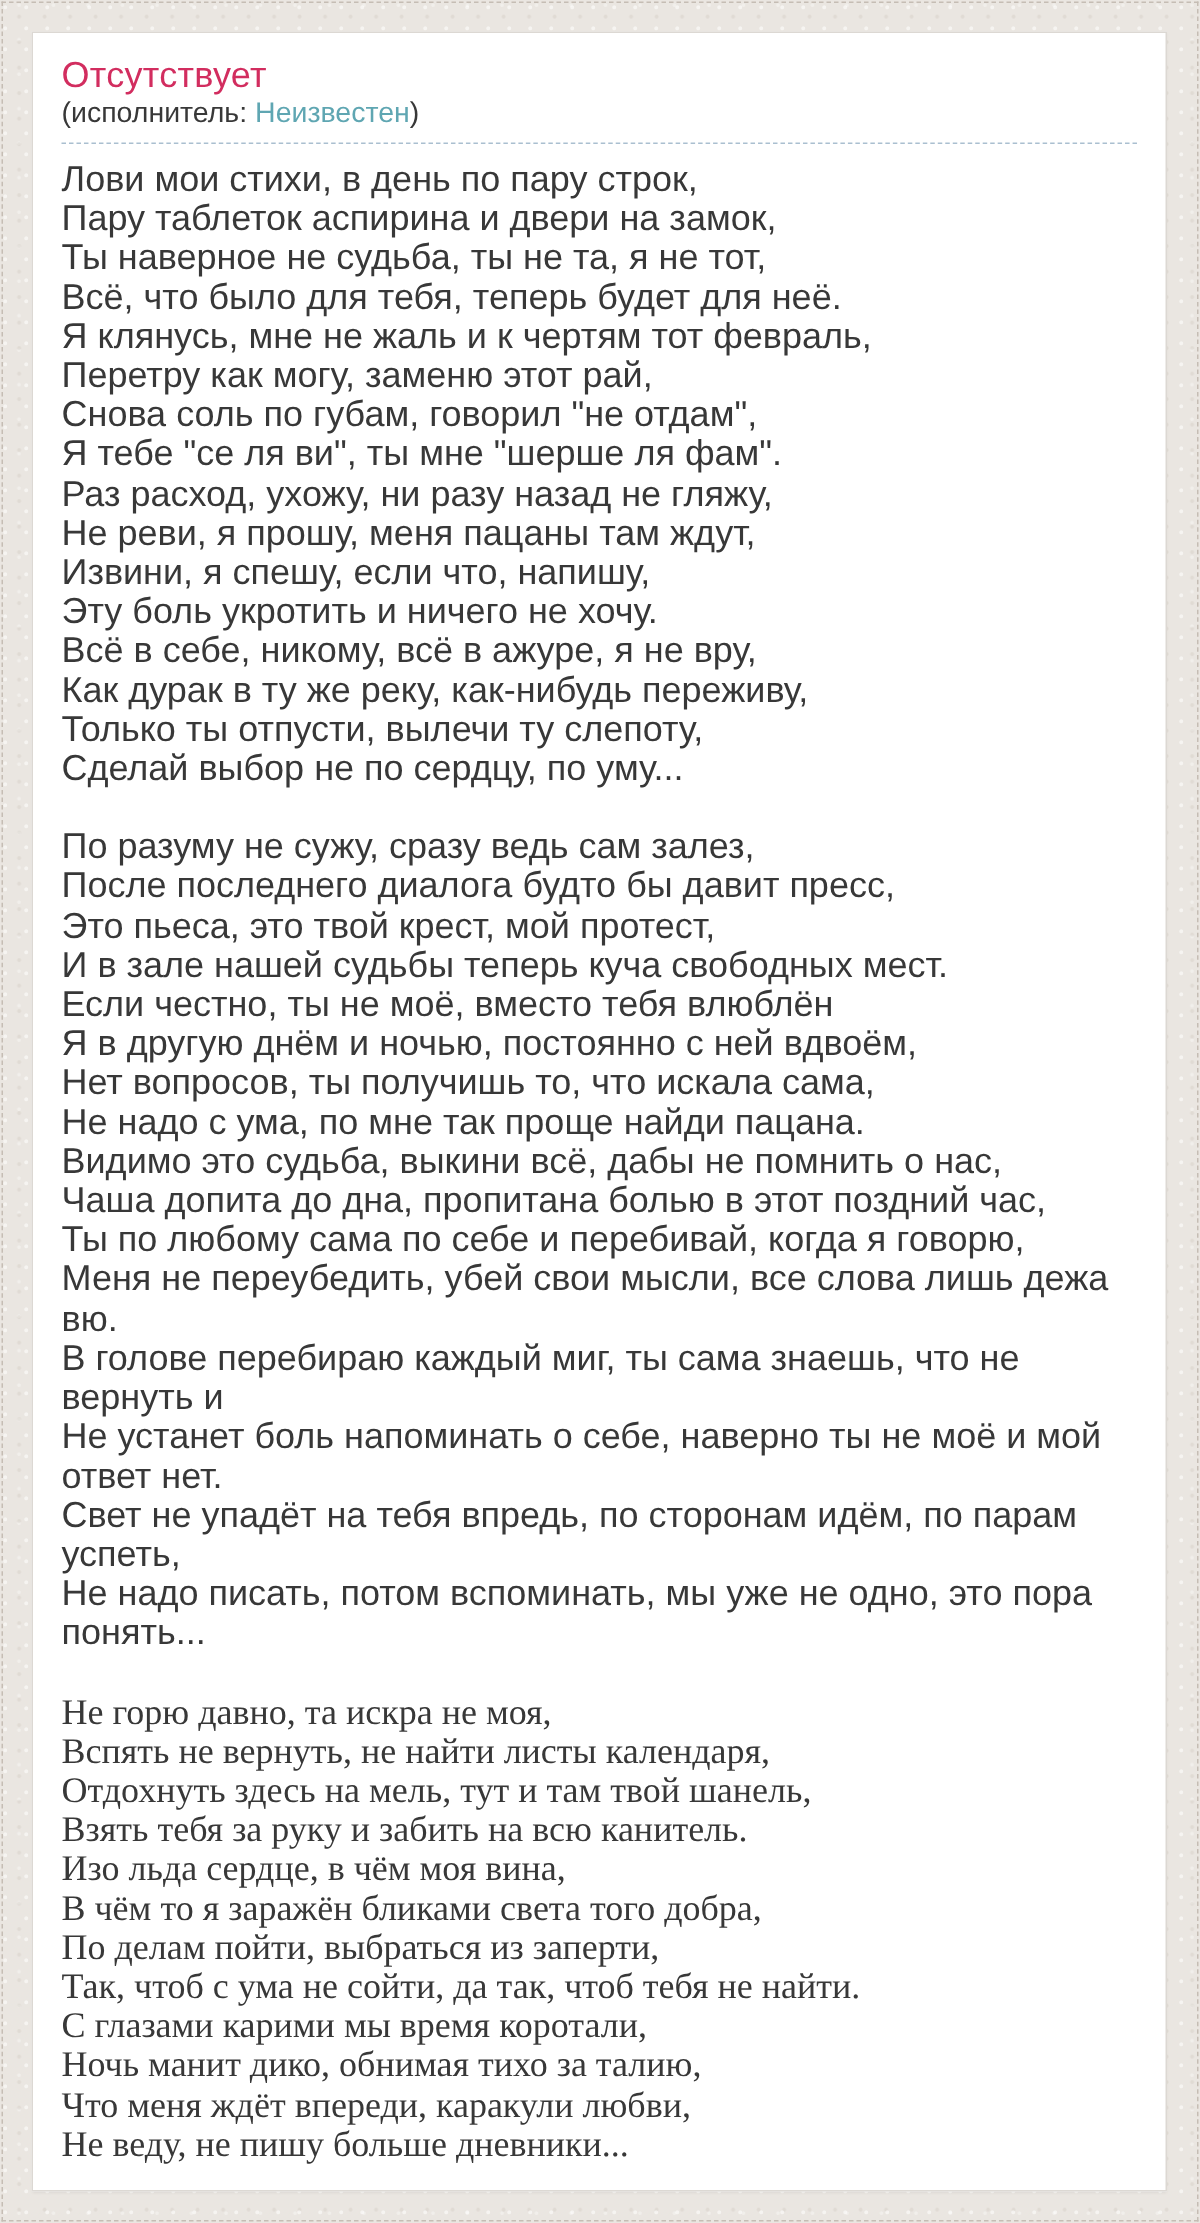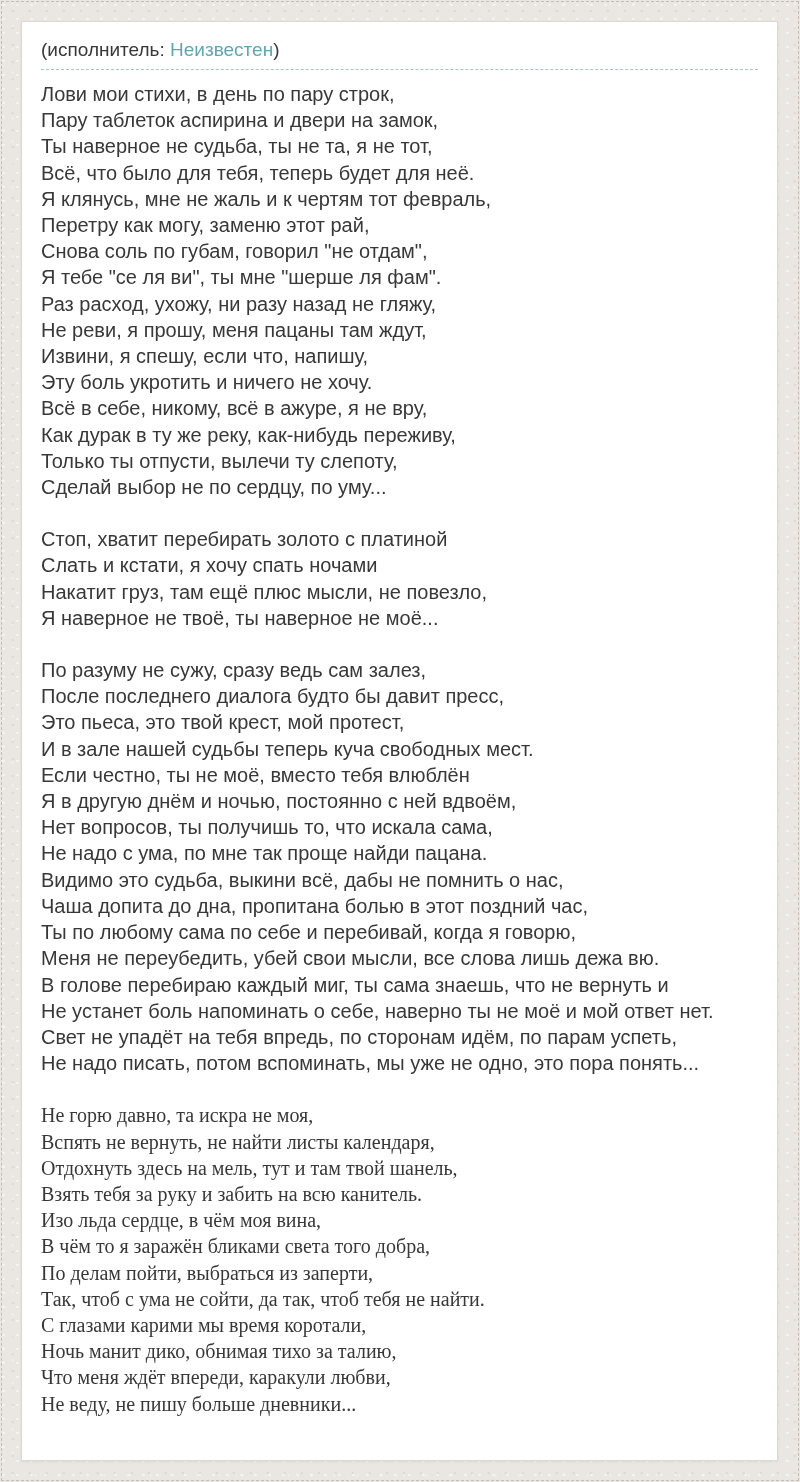--- a/index.html
+++ b/index.html
@@ -58,35 +58,35 @@
     color: var(--text-color);
   }
   .artist-line a {
     color: var(--link-color);
     text-decoration: none;
     cursor: pointer;
     text-align: right;
   }
   .lyrics {
     margin-top: 11px;
-    font-size: 20px;
+    font-size: 24px;
     line-height: 26.2px;
     color: var(--text-color);
   }
   .lyrics p { margin: 0 0 26px 0; }
   .lyrics p:last-child { margin-bottom: 0; font-family: Liberation Serif, serif; }
 </style>
 </head>
 <body>
 
 <div class="page-edge"></div>
 
 <div class="card">
   <div class="song-header">
+    <h1 class="song-title">Отсутствует</h1>
     <div class="artist-line"><span>(исполнитель: </span><a href="#">Неизвестен</a><span>)</span></div>
   </div>
   <div class="lyrics" id="lyrics">
       <p>Лови мои стихи, в день по пару строк,<br>Пару таблеток аспирина и двери на замок,<br>Ты наверное не судьба, ты не та, я не тот,<br>Всё, что было для тебя, теперь будет для неё.<br>Я клянусь, мне не жаль и к чертям тот февраль,<br>Перетру как могу, заменю этот рай,<br>Снова соль по губам, говорил "не отдам",<br>Я тебе "се ля ви", ты мне "шерше ля фам".<br>Раз расход, ухожу, ни разу назад не гляжу,<br>Не реви, я прошу, меня пацаны там ждут,<br>Извини, я спешу, если что, напишу,<br>Эту боль укротить и ничего не хочу.<br>Всё в себе, никому, всё в ажуре, я не вру,<br>Как дурак в ту же реку, как-нибудь переживу,<br>Только ты отпусти, вылечи ту слепоту,<br>Сделай выбор не по сердцу, по уму...</p>
-      <p>Стоп, хватит перебирать золото с платиной<br>Слать и кстати, я хочу спать ночами<br>Накатит груз, там ещё плюс мысли, не повезло,<br>Я наверное не твоё, ты наверное не моё...</p>
       <p>По разуму не сужу, сразу ведь сам залез,<br>После последнего диалога будто бы давит пресс,<br>Это пьеса, это твой крест, мой протест,<br>И в зале нашей судьбы теперь куча свободных мест.<br>Если честно, ты не моё, вместо тебя влюблён<br>Я в другую днём и ночью, постоянно с ней вдвоём,<br>Нет вопросов, ты получишь то, что искала сама,<br>Не надо с ума, по мне так проще найди пацана.<br>Видимо это судьба, выкини всё, дабы не помнить о нас,<br>Чаша допита до дна, пропитана болью в этот поздний час,<br>Ты по любому сама по себе и перебивай, когда я говорю,<br>Меня не переубедить, убей свои мысли, все слова лишь дежа вю.<br>В голове перебираю каждый миг, ты сама знаешь, что не вернуть и<br>Не устанет боль напоминать о себе, наверно ты не моё и мой ответ нет.<br>Свет не упадёт на тебя впредь, по сторонам идём, по парам успеть,<br>Не надо писать, потом вспоминать, мы уже не одно, это пора понять...</p>
       <p>Не горю давно, та искра не моя,<br>Вспять не вернуть, не найти листы календаря,<br>Отдохнуть здесь на мель, тут и там твой шанель,<br>Взять тебя за руку и забить на всю канитель.<br>Изо льда сердце, в чём моя вина,<br>В чём то я заражён бликами света того добра,<br>По делам пойти, выбраться из заперти,<br>Так, чтоб с ума не сойти, да так, чтоб тебя не найти.<br>С глазами карими мы время коротали,<br>Ночь манит дико, обнимая тихо за талию,<br>Что меня ждёт впереди, каракули любви,<br>Не веду, не пишу больше дневники...</p>
     </div>
 </div>
 
 </body></html>

